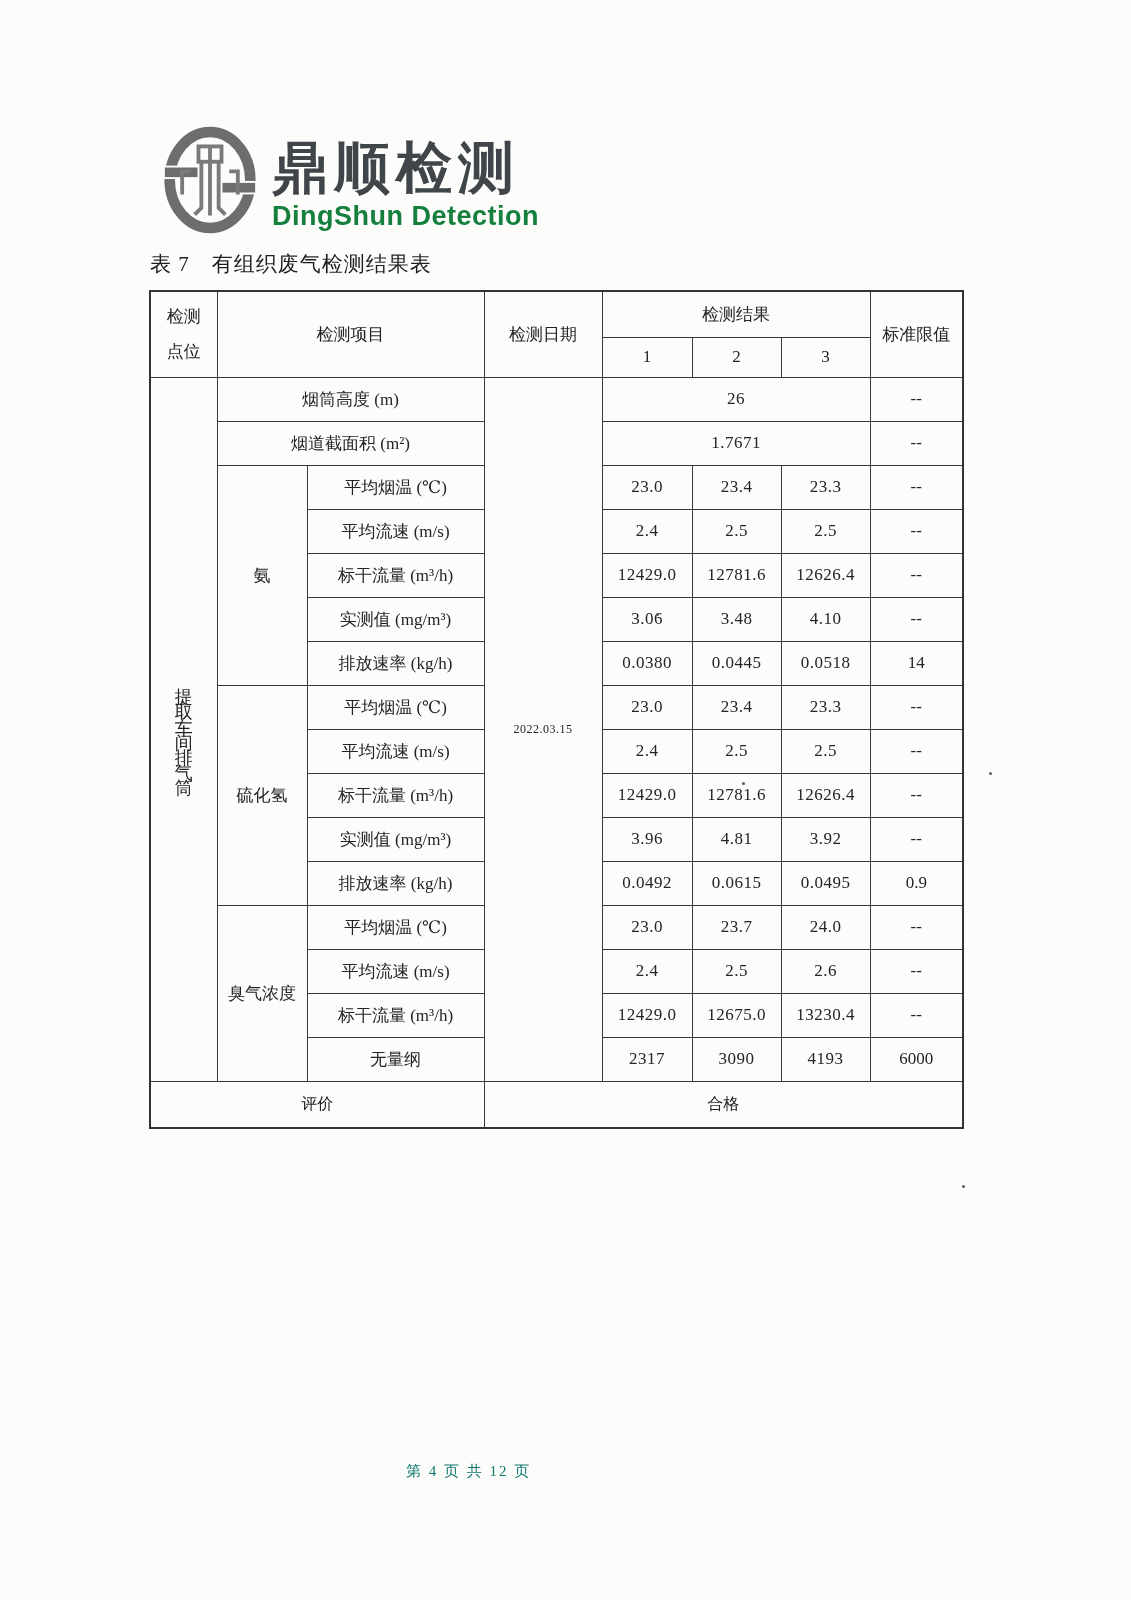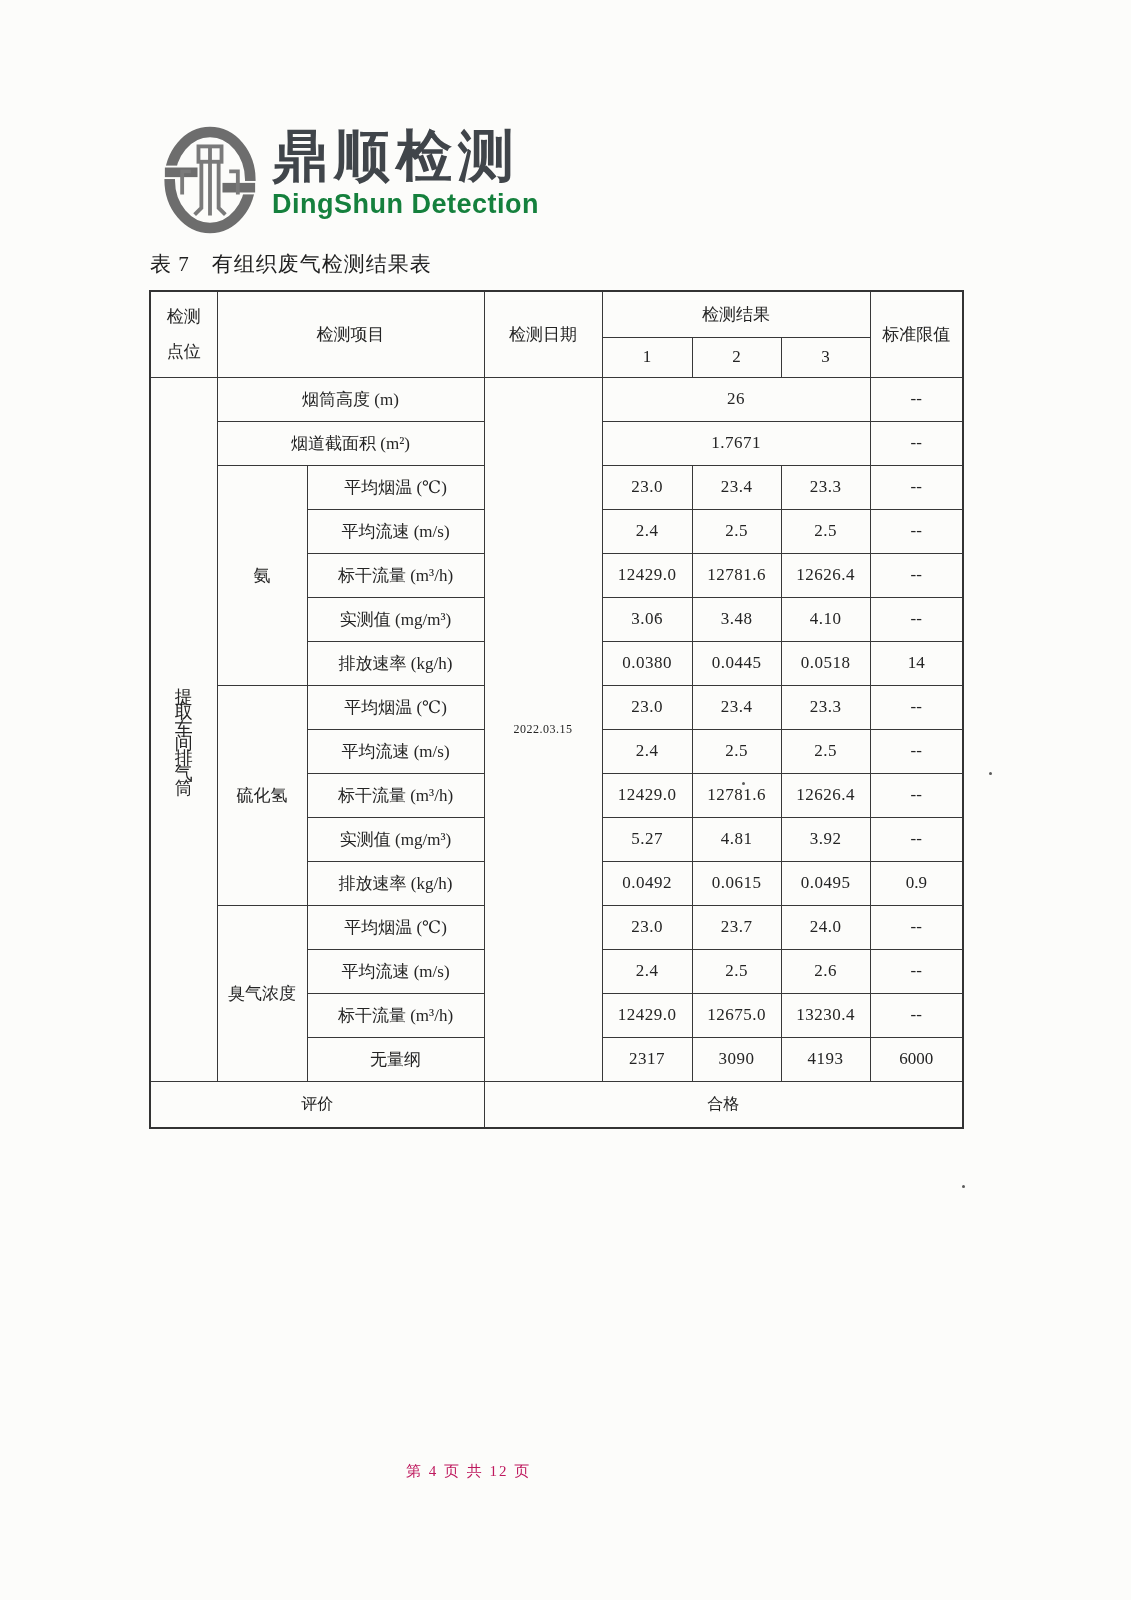--- a/index.html
+++ b/index.html
@@ -13,21 +13,21 @@
   }
 
   
   .logo {
     position: absolute;
     left: 162px; top: 122px;
     display: flex;
     align-items: flex-start;
   }
   .logo-mark { width: 96px; height: 116px; margin-right: 14px; }
-  .brand-texts { padding-top: 6px; }
+  .brand-texts { padding-top: 6px; margin-top: 12px; }
   .brand-cn {
     font-family: "Liberation Sans", "DejaVu Sans", sans-serif;
     font-weight: 700;
     font-size: 56px;
     letter-spacing: 6px;
     color: #40454a;
     line-height: 1.0;
   }
   .brand-en {
     font-family: "Liberation Sans", "DejaVu Sans", sans-serif;
@@ -83,21 +83,21 @@
   .num { letter-spacing: 0.5px; margin-left: 28px; }
 
   
   .page-footer {
     position: absolute;
     left: 0; top: 1462px;
     width: 937px;
     text-align: center;
     font-size: 15px;
     letter-spacing: 2px;
-    color: #be185d;
+    color: #0f766e;
   }
 
   
   .speck { position: absolute; background: #5a5a5a; border-radius: 50%; }
   .speck.s1 { left: 656px; top: 613px; width: 3px; height: 3px; }
   .speck.s2 { left: 742px; top: 782px; width: 3px; height: 3px; }
   .speck.s3 { left: 989px; top: 772px; width: 3px; height: 3px; }
   .speck.s4 { left: 962px; top: 1185px; width: 3px; height: 3px; }
 </style>
 </head>
@@ -226,21 +226,21 @@
     </tr>
     <tr>
       <td>标干流量 (m³/h)</td>
       <td class="num">12429.0</td>
       <td class="num">12781.6</td>
       <td class="num">12626.4</td>
       <td>--</td>
     </tr>
     <tr>
       <td>实测值 (mg/m³)</td>
-      <td class="num">5.27</td>
+      <td class="num">3.96</td>
       <td class="num">4.81</td>
       <td class="num">3.92</td>
       <td>--</td>
     </tr>
     <tr>
       <td>排放速率 (kg/h)</td>
       <td class="num">0.0492</td>
       <td class="num">0.0615</td>
       <td class="num">0.0495</td>
       <td>0.9</td>

